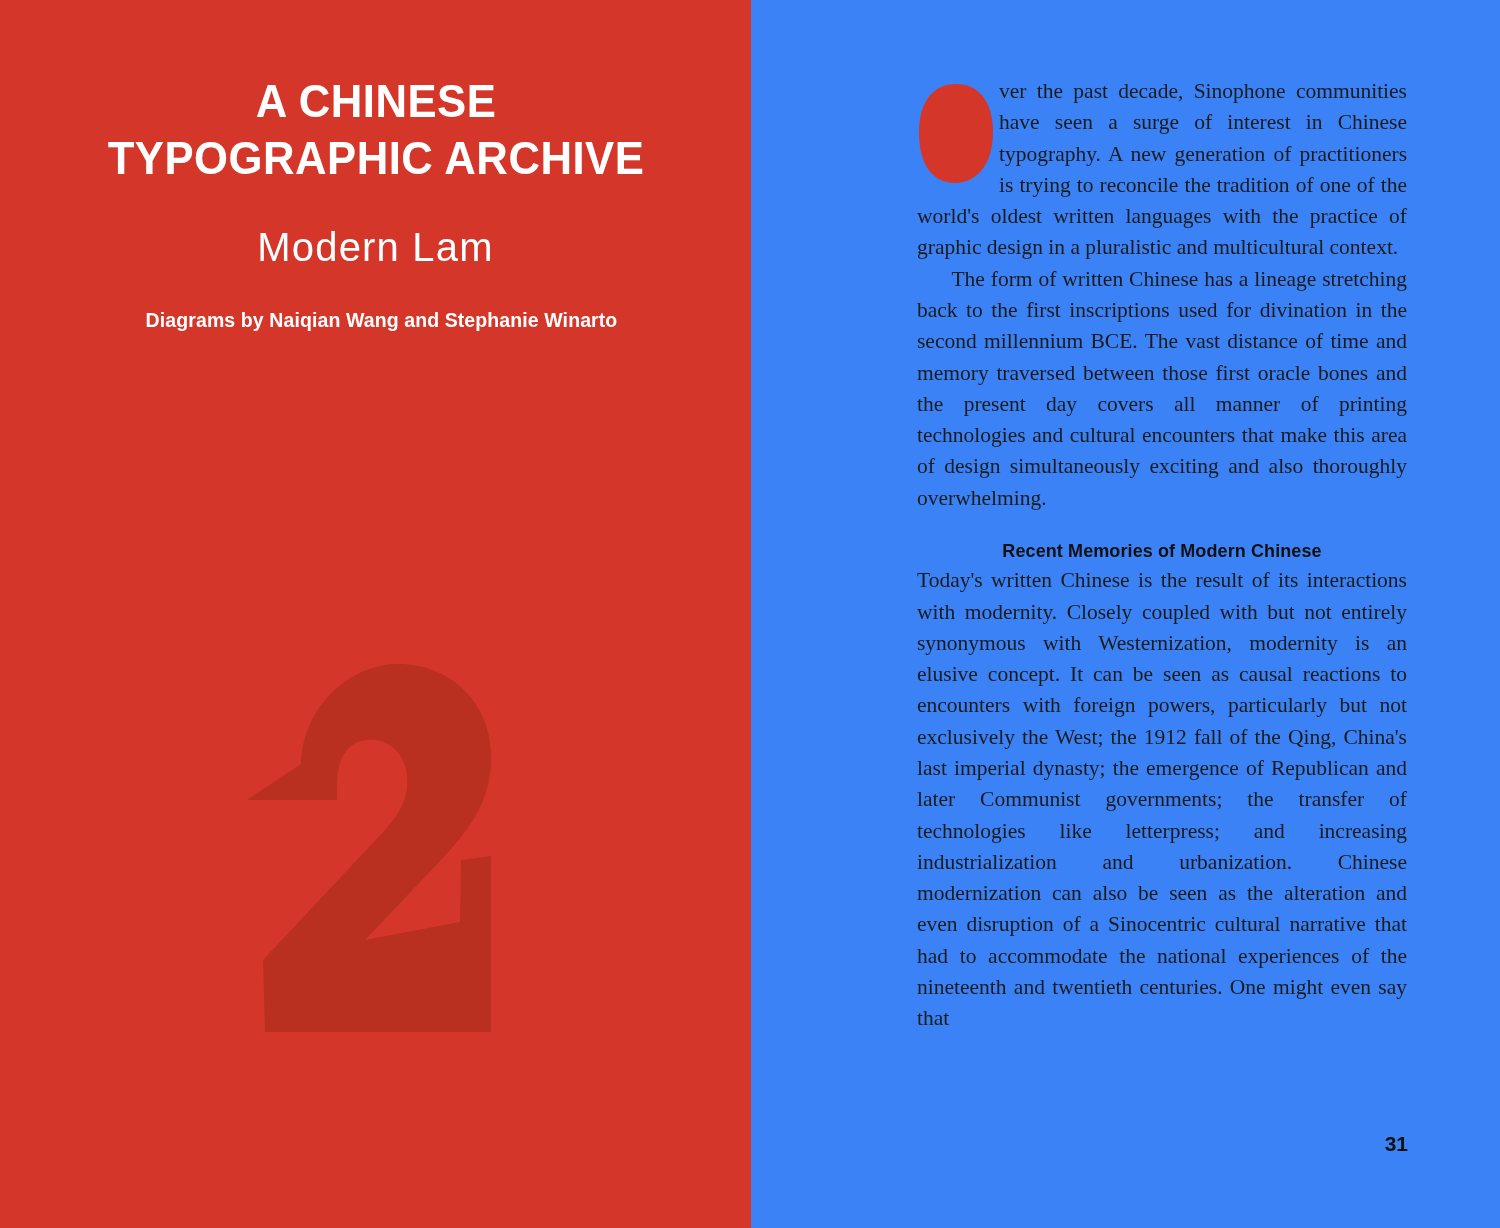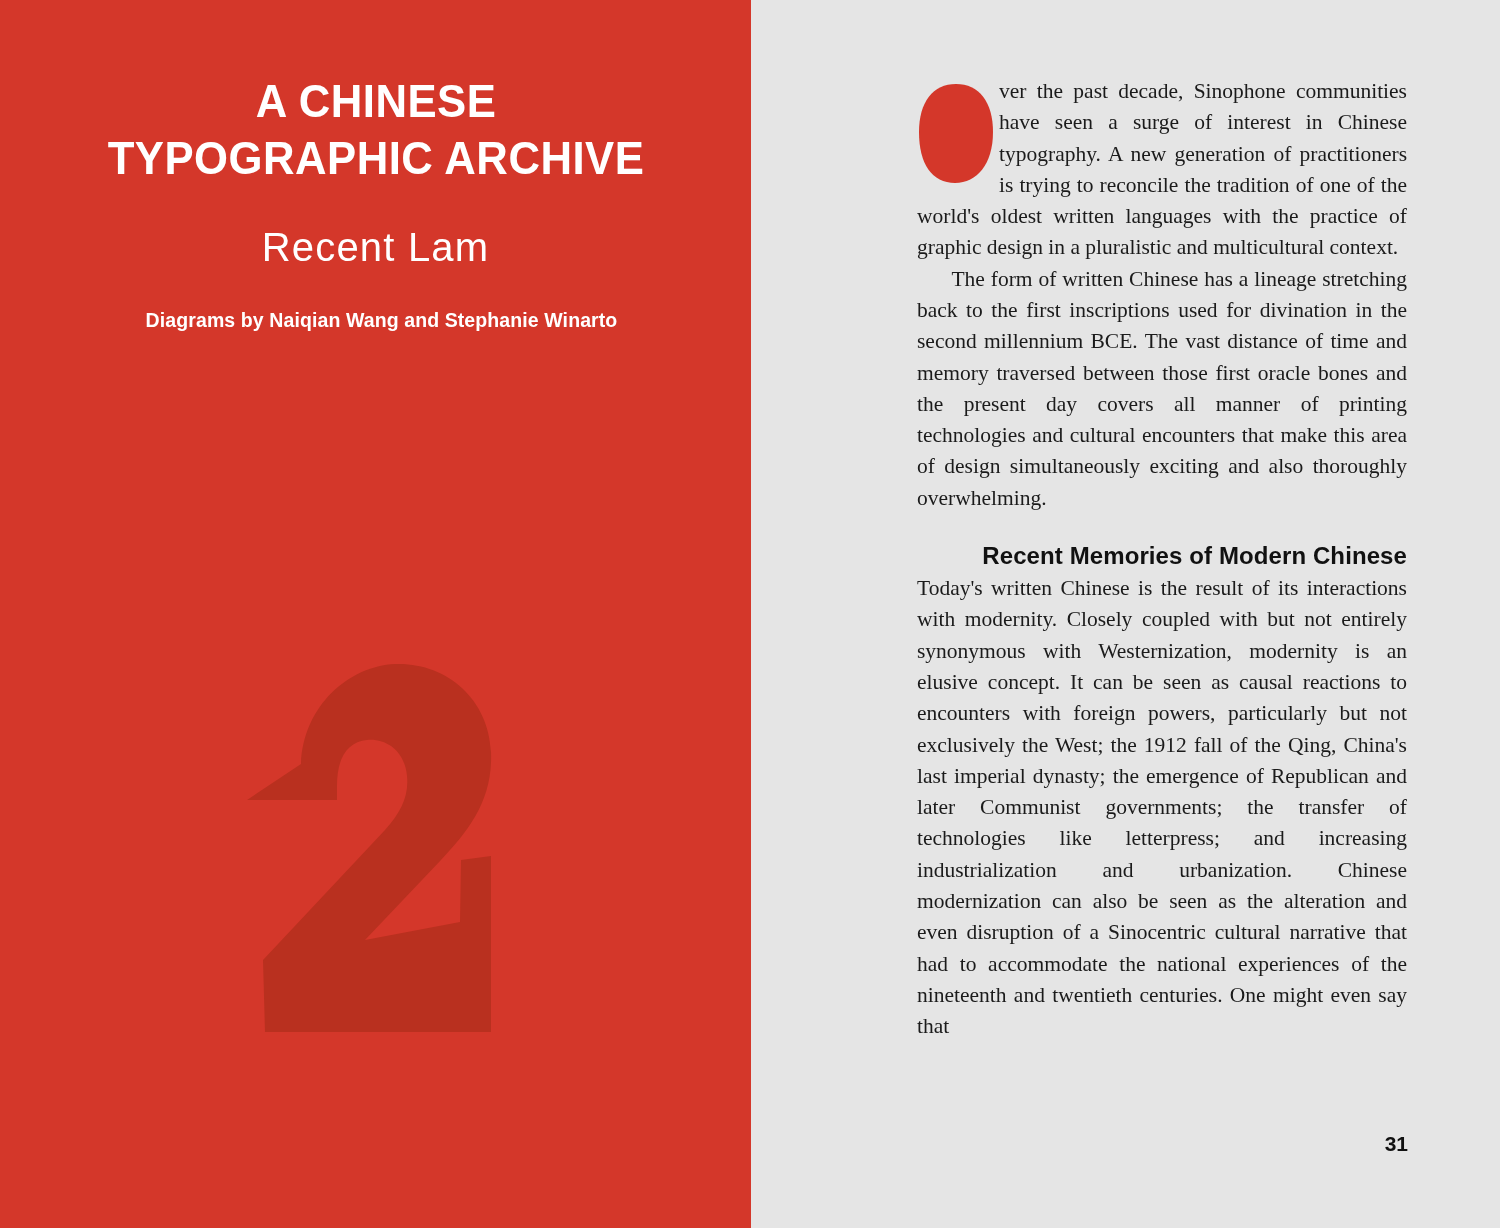--- a/index.html
+++ b/index.html
@@ -85,21 +85,21 @@
     display: block;
     width: 100%;
     height: 100%;
   }
 
   
   .right-page {
     position: relative;
     width: 749px;
     height: 1228px;
-    background: #e5e5e5;
+    background: #3b82f6;
     flex: 0 0 749px;
   }
   .column {
     position: absolute;
     left: 166px;
     top: 76px;
     width: 490px;
     color: #1b1b1b;
     font-size: 21.5px;
     line-height: 1.455;
@@ -127,24 +127,24 @@
   }
   .dropcap svg { display: block; }
   .dropcap-para .line-pad {
     float: left;
     width: 82px;
     height: 110px;
   }
   .subhead {
     font-family: "Liberation Sans", sans-serif;
     font-weight: bold;
-    font-size: 24px;
+    font-size: 18px;
     line-height: 1.3;
     margin: 26px 0 2px 0;
-    text-align: right;
+    text-align: center;
     color: #111111;
     letter-spacing: 0.1px;
   }
   .folio {
     position: absolute;
     right: 92px;
     bottom: 72px;
     font-family: "Liberation Sans", sans-serif;
     font-weight: bold;
     font-size: 21px;
@@ -157,21 +157,21 @@
 <div class="spread">
 
   <div class="left-page">
 
     <div class="title-block">
       <h1 class="title-main">
         <span class="title-line">A CHINESE</span>
         <span class="title-line">TYPOGRAPHIC ARCHIVE</span>
       </h1>
       <div class="authors">
-        <span>Recent Lam</span>
+        <span>Modern Lam</span>
       </div>
       <div class="diagram-credit">Diagrams by Naiqian Wang and Stephanie Winarto</div>
     </div>
 
     <div class="numeral">
       <svg viewBox="0 0 250 375" xmlns="http://www.w3.org/2000/svg" aria-hidden="true">
         <path d="M56 104 C58 46 104 6 150 4 C200 2 244 38 246 92 C248 140 224 170 196 200
                  L120 280 L215 262 L216 200 L246 196 L246 372 L20 372 L18 300
                  L140 170 C156 152 164 136 162 116 C160 92 142 78 122 80
                  C102 82 92 98 92 126 L92 140 L2 140 Z" fill="#b9301f"></path>

